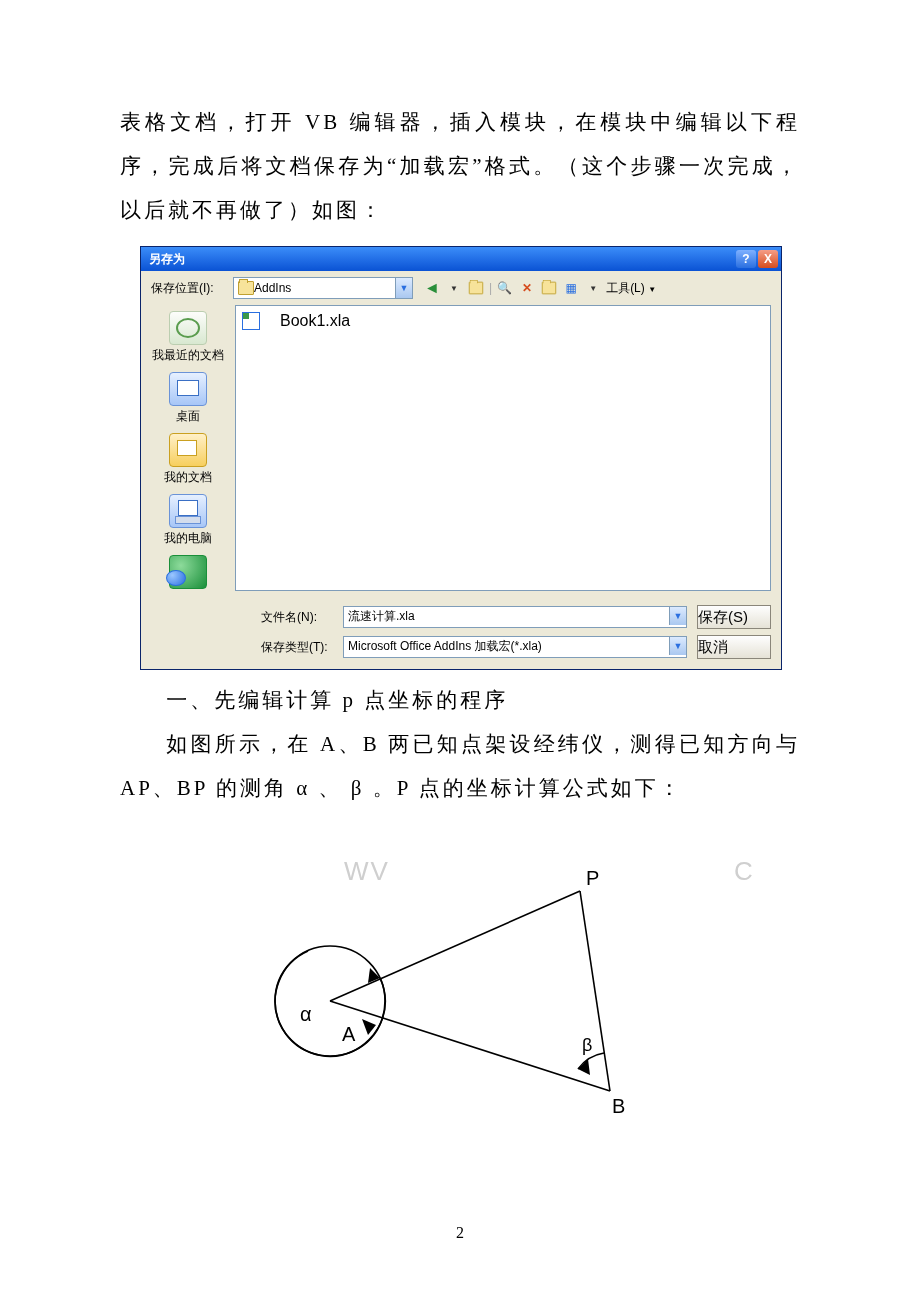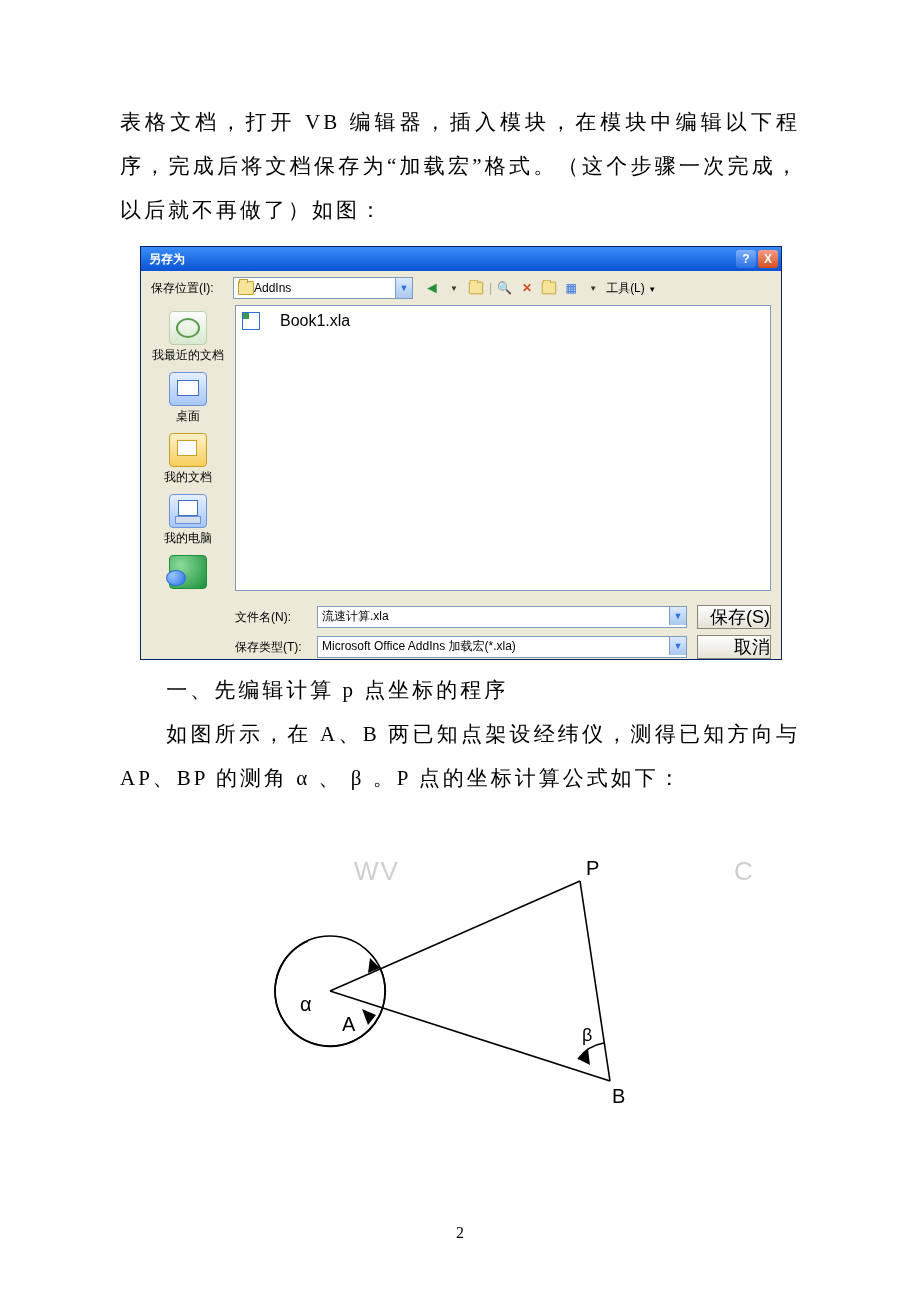--- a/index.html
+++ b/index.html
@@ -99,36 +99,36 @@
   .pi-pcb { position:absolute; left:8px; top:5px; width:18px; height:14px; background:#fff; border:1px solid #3a6fc4;}
   .pi-pc::after { content:""; position:absolute; left:5px; top:21px; width:24px; height:6px; background:#d4ddec; border:1px solid #6a93d8;}
   .pi-net { background: radial-gradient(circle at 30% 30%, #8ddb9b, #1a8f3a); border:1px solid #1a8f3a; border-radius:50%; position:relative;}
   .pi-net::after { content:""; position:absolute; left:-4px; top:14px; width:18px; height:14px; background: radial-gradient(circle at 30% 30%, #9bc7ff,#2a6fe0); border:1px solid #2a6fe0; border-radius:50%;}
   .filepane {
     flex:1; background:#fff; border:1px solid #7f9db9; margin:0 10px 6px 0; min-height:226px; padding:6px;
   }
   .file-item { display:flex; align-items:center; gap:20px; font-size:16px; }
   .xls-icon { width:16px; height:16px; background:#fff; border:1px solid #2a6fe0; position:relative;}
   .xls-icon::after { content:""; position:absolute; left:0; top:0; width:6px; height:6px; background:#3a994a; }
-  .fields { padding: 2px 10px 0 0; margin-left:94px; }
+  .fields { padding: 2px 10px 10px 0; margin-left:120px; }
   .frow { display:flex; align-items:center; gap:10px; margin-top:6px; }
   .flbl { width:72px; white-space:nowrap; }
   .finput { flex:1; height:18px; border:1px solid #7f9db9; background:#fff; padding:1px 4px; position:relative; font-size:12px; color:#000;}
   .finput .dd-arrow { height:18px; }
   .btn {
     width:72px; height:22px; border:1px solid #8a867a;
     background: linear-gradient(#fefefe,#e5e2d6);
-    font-size:18px; display:flex; align-items:center; justify-content:flex-end;
+    font-size:15px; display:flex; align-items:center; justify-content:flex-start;
   }
   
   .watermark {
     position:absolute; color:#cfcfcf; font-size:26px; letter-spacing:2px;
     font-family: Arial, sans-serif; pointer-events:none;
   }
-  .wm1 { left: 214px; top: 610px; }
+  .wm1 { left: 204px; top: 610px; }
   .wm2 { left: 594px; top: 610px; }
   
   .diagram { margin: 30px auto 0 auto; width: 420px; }
   .diagram svg { display:block; }
   .page-num {
     position:absolute; bottom: 60px; left:0; right:0;
     text-align:center; font-size:16px; letter-spacing:0;
     font-family: "Times New Roman", serif;
   }
 </style>

